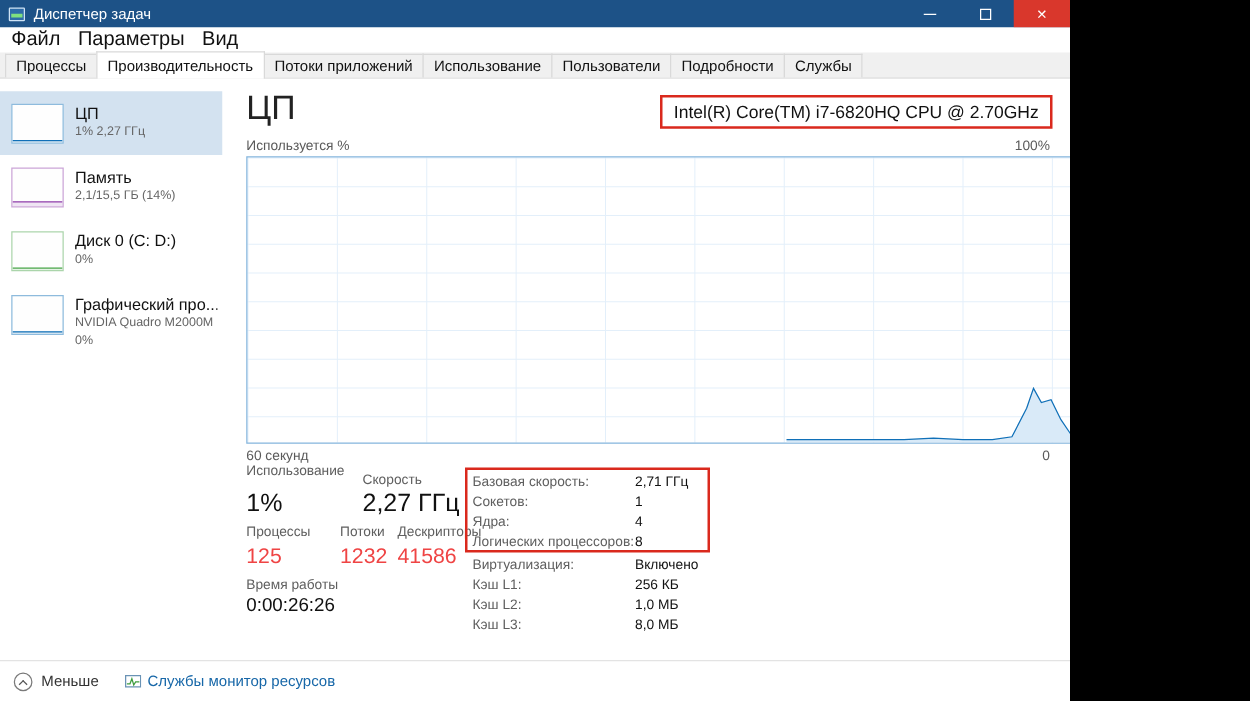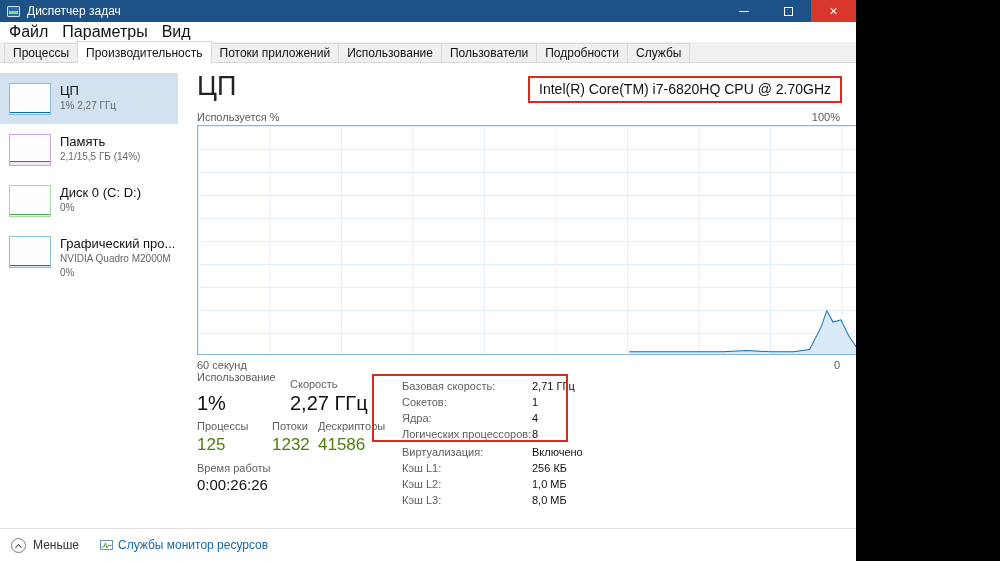--- a/index.html
+++ b/index.html
@@ -43,27 +43,27 @@
   .cpu-name-box { position:absolute; right:14px; top:13px; border:2px solid #da291d; padding:3px 9px 4px; font-size:14px; color:#111; white-space:nowrap; }
   .legend { position:absolute; left:19px; right:16px; top:48px; display:flex; justify-content:space-between; font-size:11px; color:#5a5a5a; }
   .graph { position:absolute; left:19px; top:62px; width:786px; height:230px; border:1px solid #84b5dd; background-color:#fff;
            background-image:linear-gradient(to right,#e3effa 1px,transparent 1px),linear-gradient(to bottom,#e3effa 1px,transparent 1px);
            background-size:71.5px 23px; }
   .graph svg { position:absolute; left:0; top:0; width:100%; height:100%; }
   .axis { position:absolute; left:19px; right:16px; top:296px; display:flex; justify-content:space-between; font-size:11px; color:#5a5a5a; }
 
   .lbl { position:absolute; font-size:11px; color:#5f5f5f; white-space:nowrap; }
   .big { position:absolute; font-size:20px; color:#111; white-space:nowrap; }
-  .mid { position:absolute; font-size:17px; color:#4d7c0f; white-space:nowrap; }
+  .mid { position:absolute; font-size:17px; color:#ef4444; white-space:nowrap; }
   .small-val { position:absolute; font-size:15px; color:#111; white-space:nowrap; }
 
   .details { position:absolute; left:200px; top:315px; font-size:11px; }
   .detail-row { display:flex; height:16px; align-items:center; }
   .detail-row.gap { margin-top:2px; }
-  .detail-label { width:130px; color:#5f5f5f; white-space:nowrap;margin-left:24px; }
+  .detail-label { width:130px; color:#5f5f5f; white-space:nowrap; }
   .detail-value { color:#111; white-space:nowrap; }
   .red-box { position:absolute; left:194px; top:311px; width:196px; height:68px; border:2px solid #da291d; pointer-events:none; }
 
   
   .statusbar { position:absolute; left:0; right:0; bottom:0; height:33px; background:#fff; border-top:1px solid #e3e3e3; display:flex; align-items:center; font-size:12px; color:#333; padding-left:11px; }
   .less-btn { display:flex; align-items:center; gap:7px; }
   .circle { width:15px; height:15px; border:1px solid #7a7a7a; border-radius:50%; position:relative; flex:none; }
   .chev { position:absolute; left:4px; top:6px; width:5px; height:5px; border:solid #555; border-width:1px 0 0 1px; transform:rotate(45deg); }
   .rm-link { margin-left:21px; display:flex; align-items:center; gap:5px; color:#1767a8; cursor:pointer; }
 </style>

